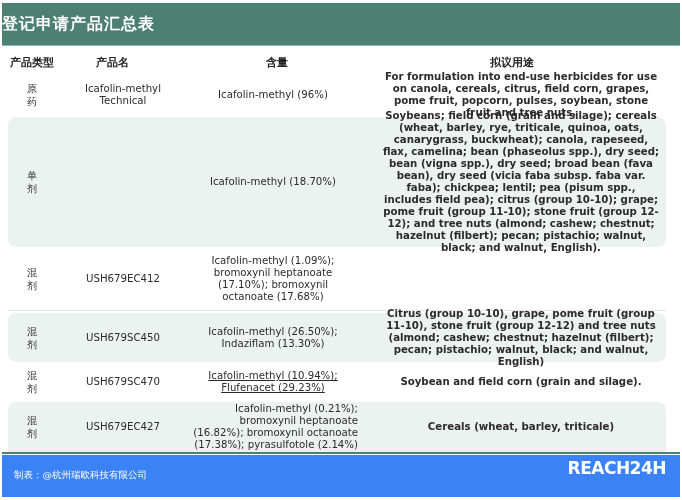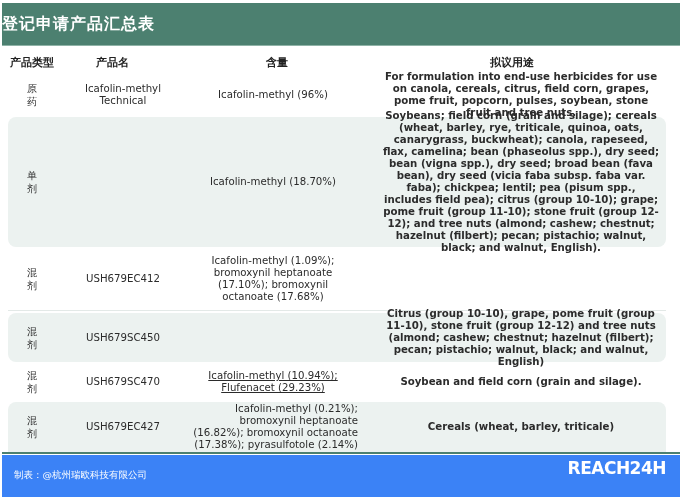--- a/index.html
+++ b/index.html
@@ -99,20 +99,23 @@
   <div class="divider" style="top:235px;"></div>
 
   <div class="row shade" style="top:238px;height:49px;">
     <div class="cell c-type">
       <span>混</span>
       <span>剂</span>
     </div>
     <div class="cell c-name">
         <span>USH679SC450</span>
       </div>
+    <div class="cell c-content">
+        <span style="display:block;width:150px;margin:0 auto;">Icafolin-methyl (26.50%); Indaziflam (13.30%)</span>
+      </div>
     <div class="cell c-use">
         <span>Citrus (group 10-10), grape, pome fruit (group 11-10), stone fruit (group 12-12) and tree nuts (almond; cashew; chestnut; hazelnut (filbert); pecan; pistachio; walnut, black; and walnut, English)</span>
       </div>
   </div>
 
   <div class="row" style="top:288px;height:38px;">
     <div class="cell c-type">
       <span>混</span>
       <span>剂</span>
     </div>

